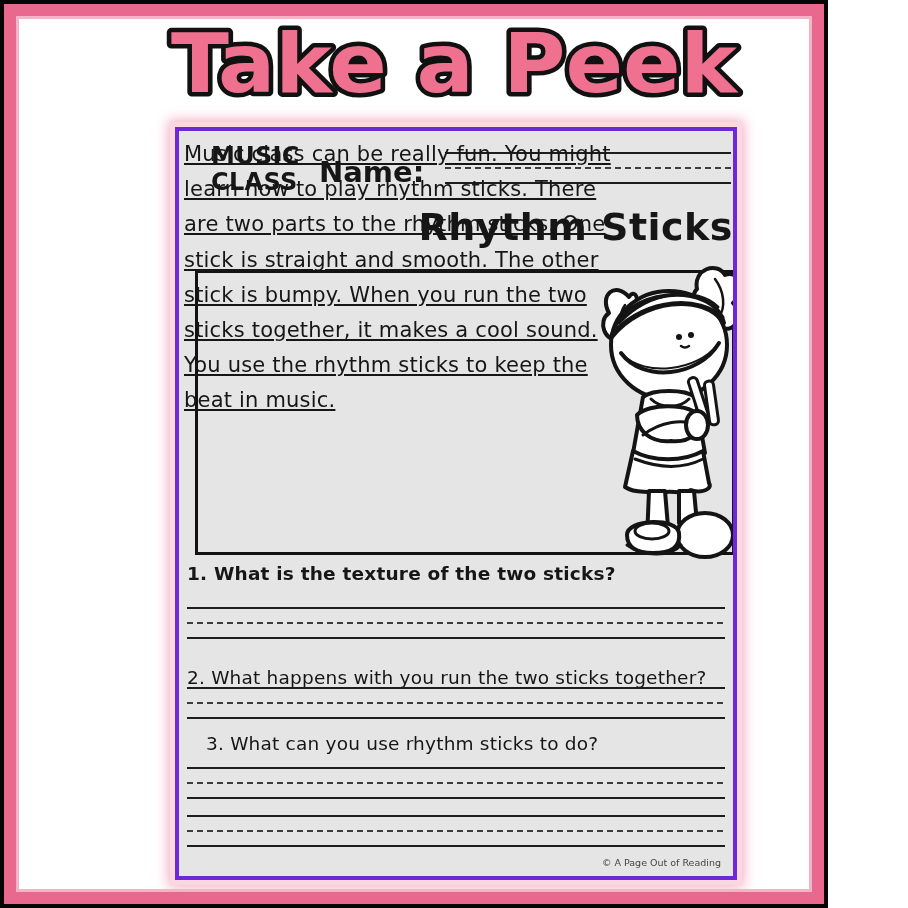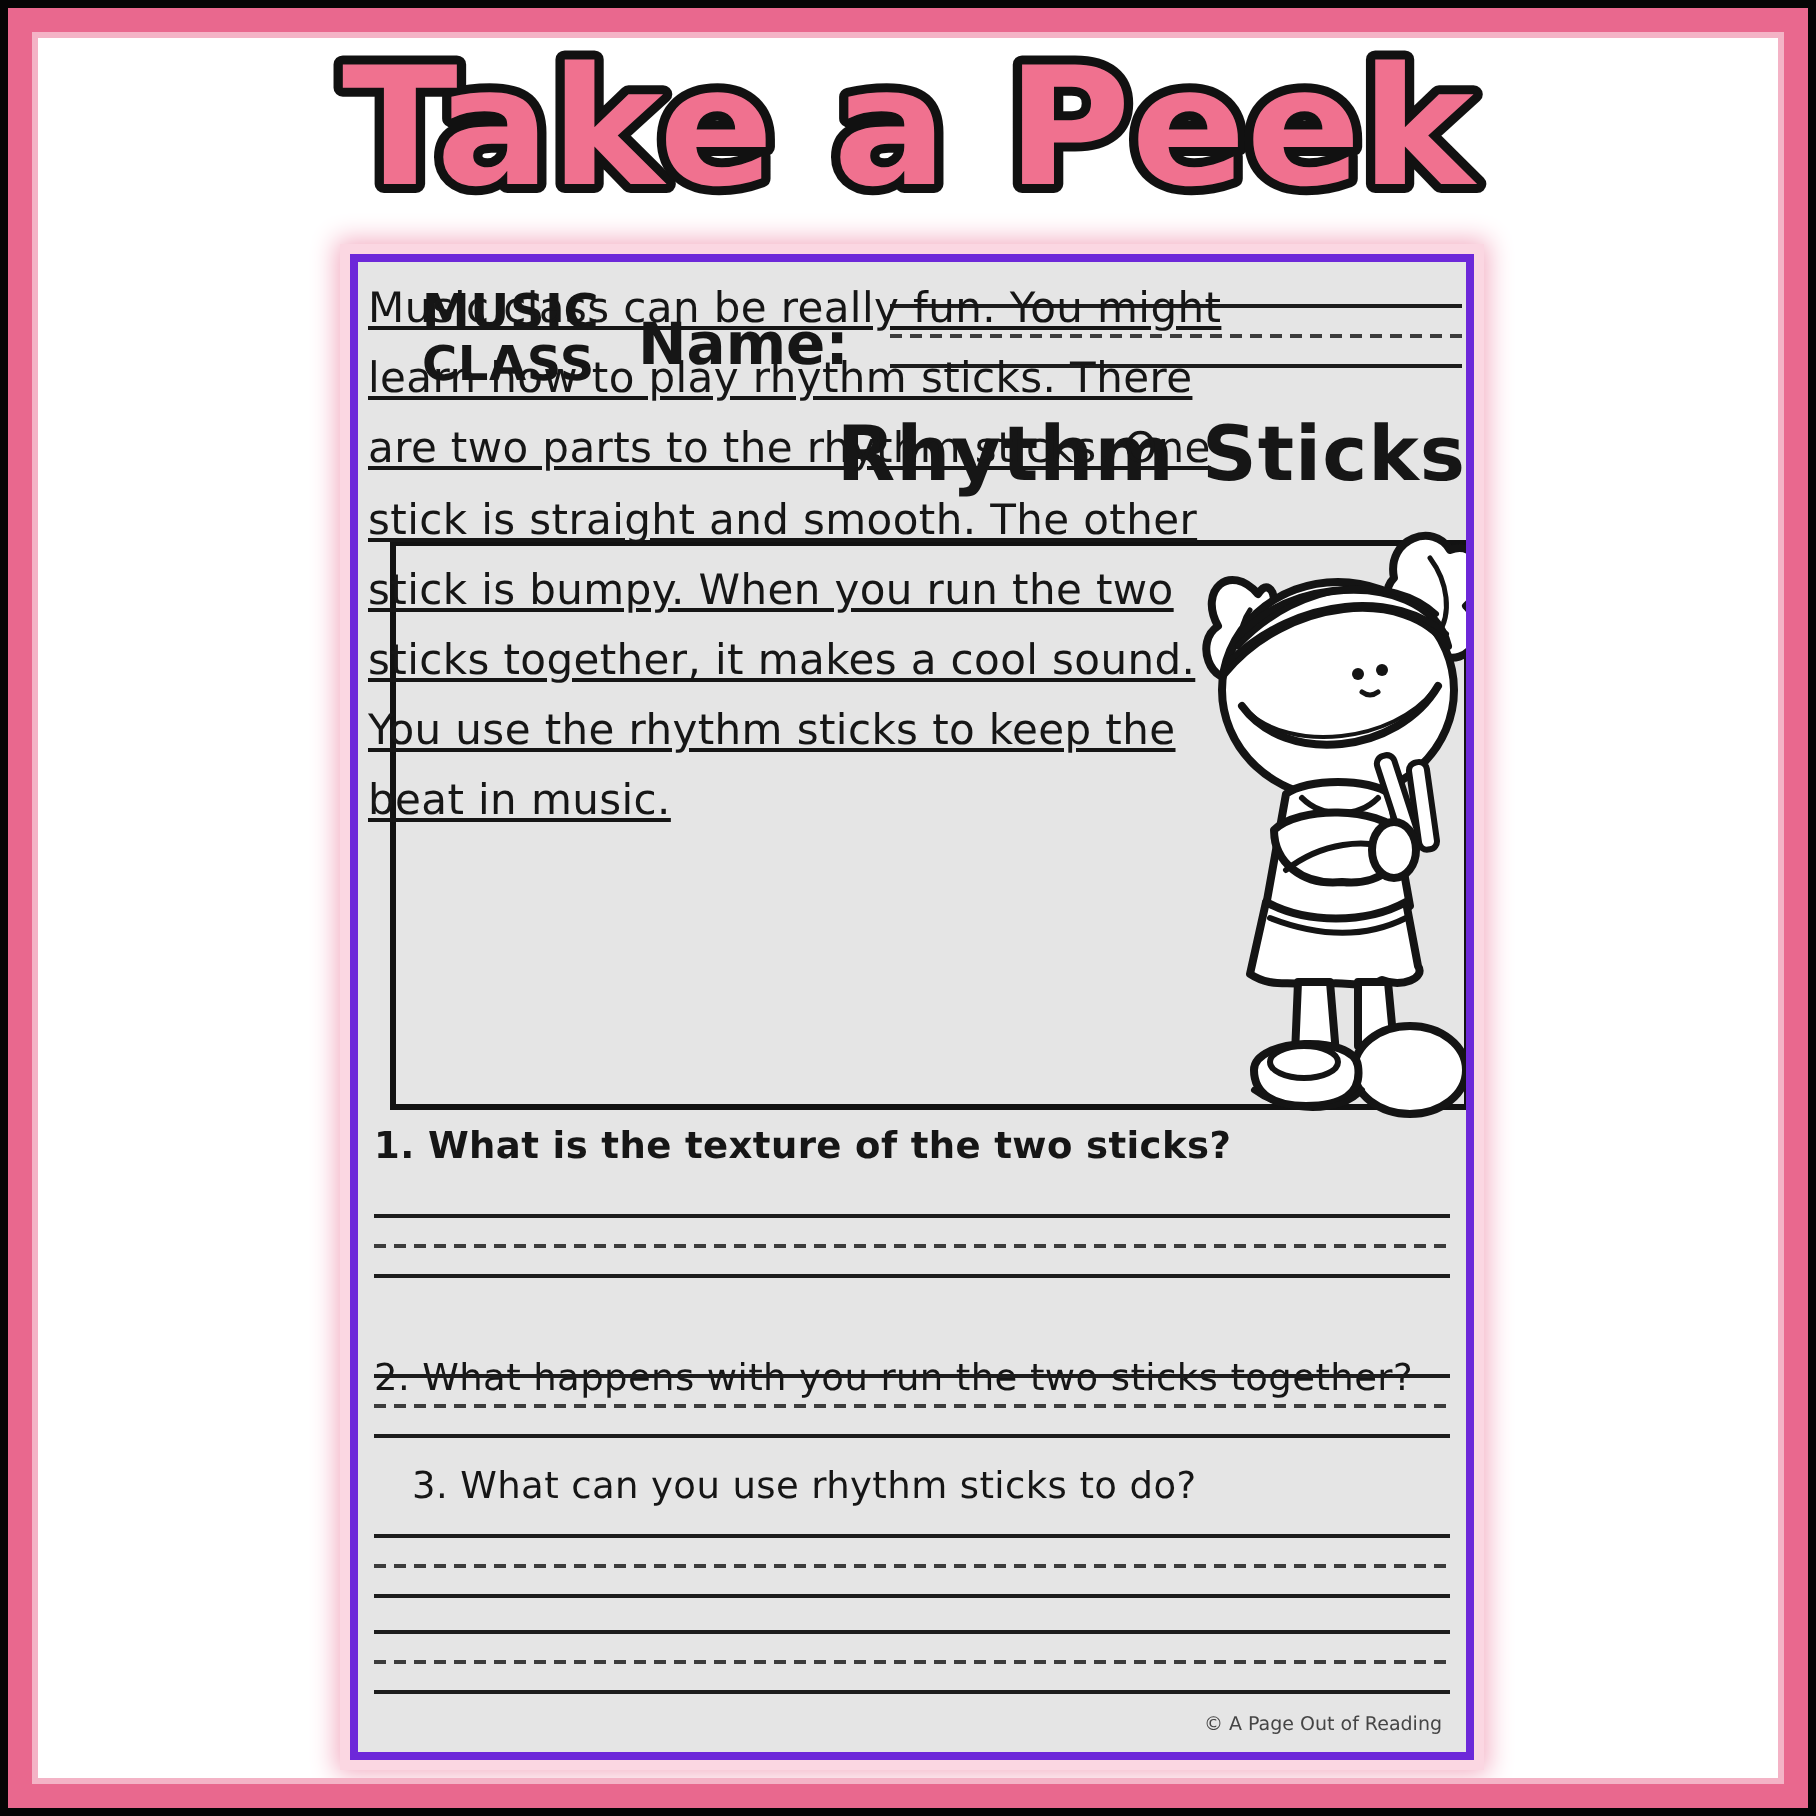--- a/index.html
+++ b/index.html
@@ -1,17 +1,17 @@
 <!DOCTYPE html>
 <html style="--frame-pink: #e9688e; --bubble-pink: #f0718f; --page-glow: #fbd7e2; --ink: #161616;"><head>
 <meta charset="utf-8">
 <style>
   html,body { margin:0; padding:0; background:#fff; }
   .canvas {
-    position:relative; width:908px; height:908px; background:#fff;
+    position:relative; width:828px; height:908px; background:#fff;
     font-family:"DejaVu Sans", sans-serif; color:#161616; overflow:hidden;
   }
   
   .outer-frame { position:absolute; inset:0; border:4px solid #050505; pointer-events:none; }
   .pink-frame  { position:absolute; inset:4px; border:12px solid var(--frame-pink,#e9688e);
                  box-shadow: inset 0 0 0 3px #f4b3c6; pointer-events:none; }
 
   
   .banner { position:absolute; top:12px; left:16px; width:876px; height:104px; }
   .banner text {
@@ -42,21 +42,21 @@
               font-size:38px; font-weight:bold; letter-spacing:0.5px; }
 
   .passage-box { position:absolute; left:16px; right:-2px; top:139px; height:285px;
                  border:3px solid #121212; box-sizing:border-box; }
   .passage { position:absolute; left:5px; top:6px; font-size:21px; line-height:35.2px;
              letter-spacing:0.2px; white-space:nowrap;text-decoration:underline; }
 
   .girl { position:absolute; left:412px; top:130px; width:148px; height:308px; }
 
   .q-label { position:absolute; left:8px; font-size:18.5px; letter-spacing:0.2px; white-space:nowrap; }
-  .q1 { top:432px;font-weight:bold; } .q2 { top:548px; } .q3 { top:602px;margin-left:19px; }
+  .q1 { top:432px;font-weight:bold; } .q2 { top:536px; } .q3 { top:602px;margin-left:19px; }
   .hw-group { position:absolute; left:8px; right:8px; }
   .g1 { top:476px; } .g2 { top:556px; } .g3a { top:636px; } .g3b { top:684px; }
 
   .credit { position:absolute; right:12px; bottom:8px; font-size:9.5px; color:#454545;margin-top:37px; }
 </style>
 </head>
 <body>
 
 <div class="canvas">
 

